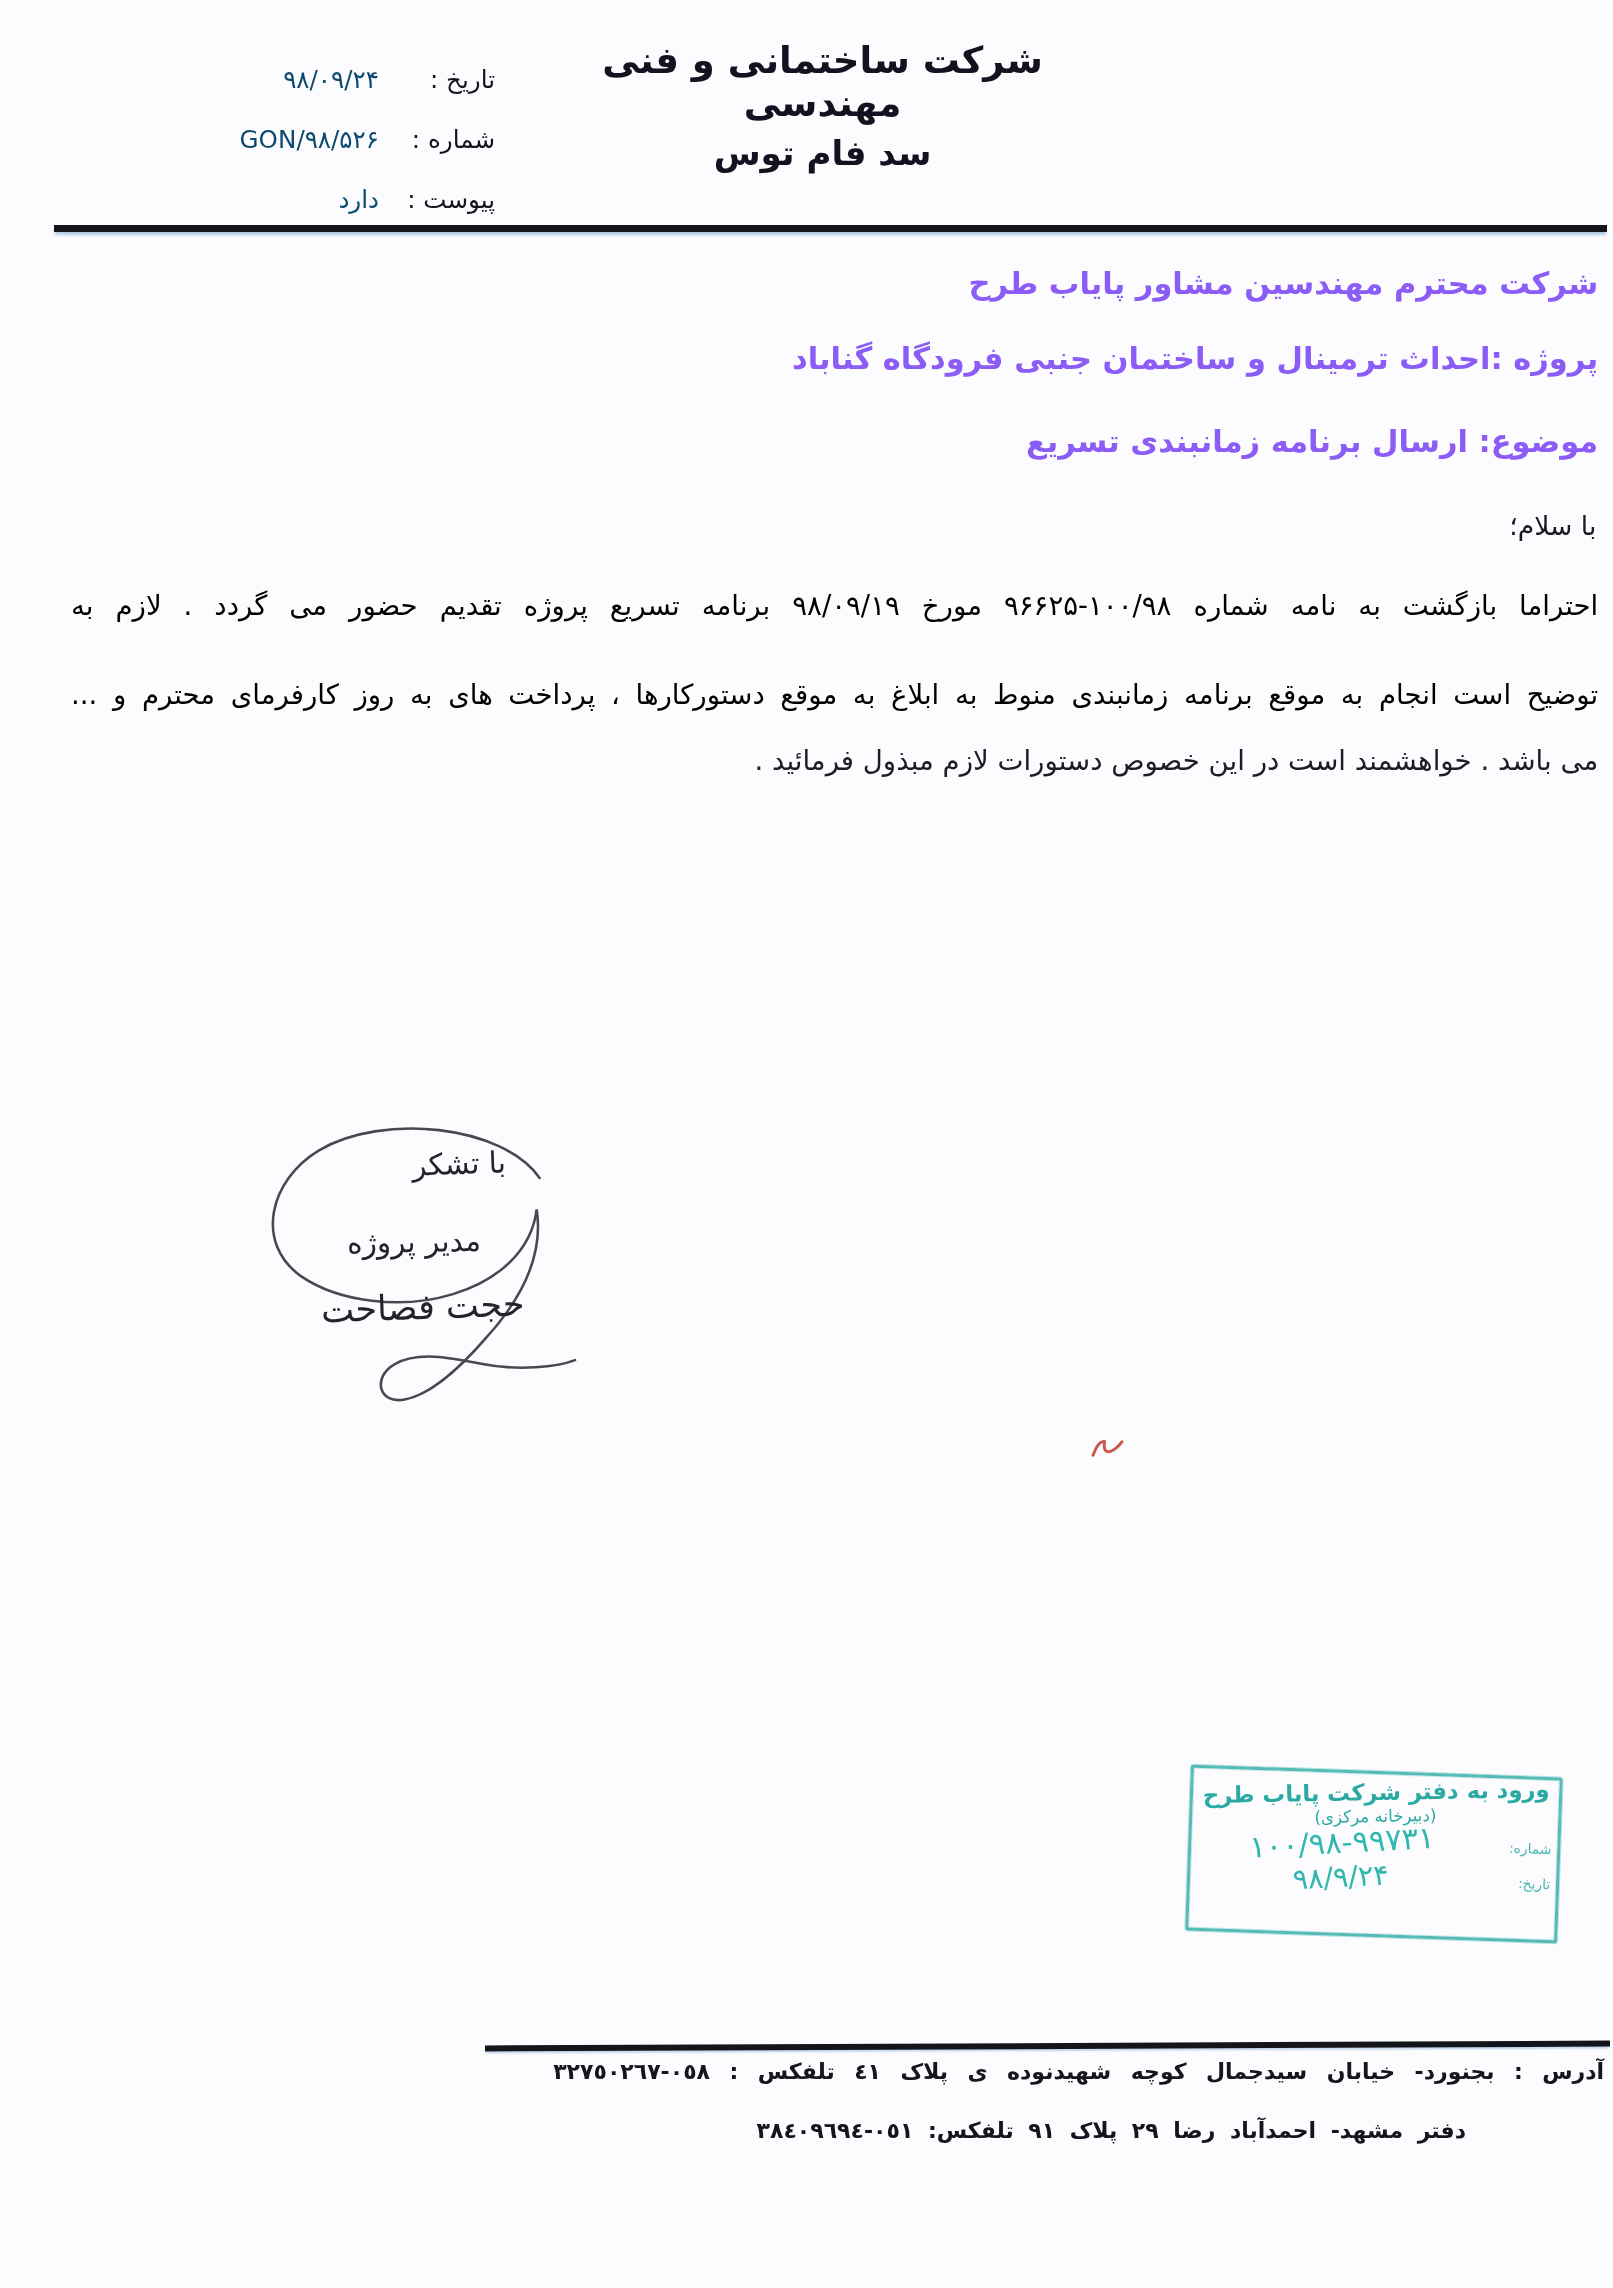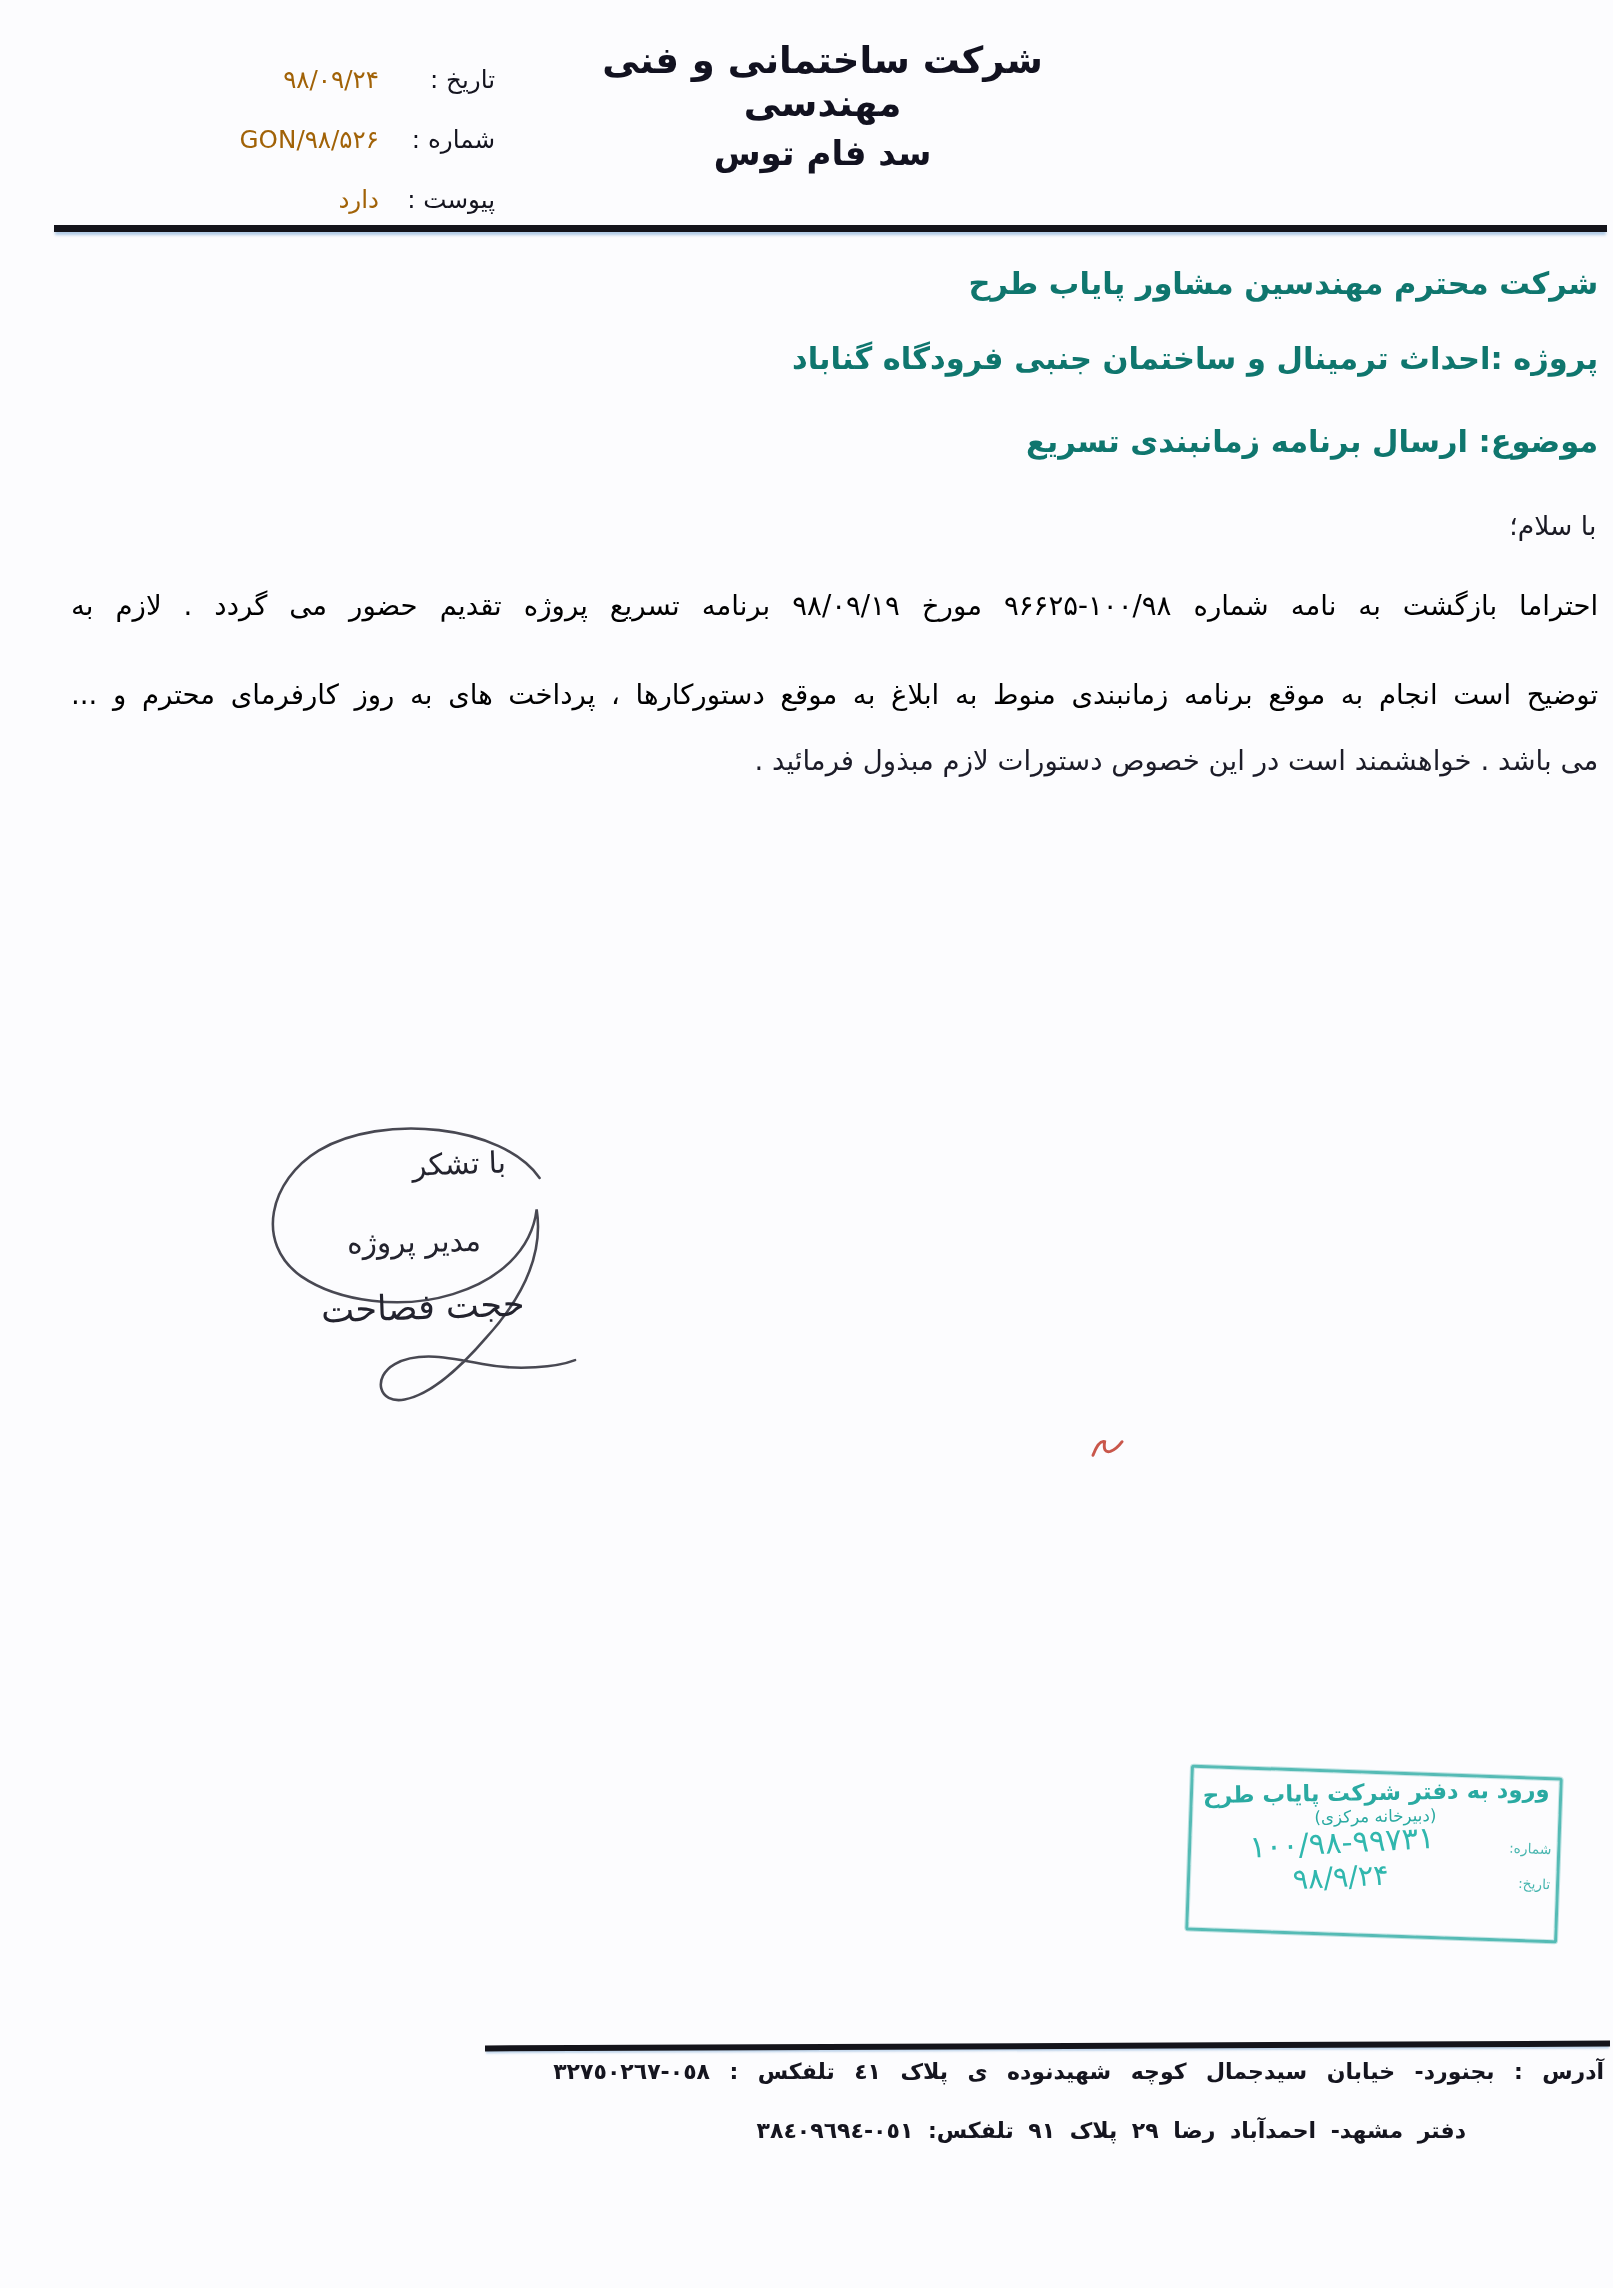--- a/index.html
+++ b/index.html
@@ -4,36 +4,36 @@
 <style>
   html,body{margin:0;padding:0;background:#e9e9ec;}
   #page{position:relative;width:1614px;height:2288px;margin:0 auto;background:#fcfcfe;
         font-family:"DejaVu Sans",sans-serif;color:#17171f;direction:rtl;overflow:hidden;}
   .abs{position:absolute;}
 
   
   .meta{left:99px;top:49px;width:396px;}
   .meta-row{display:flex;direction:rtl;align-items:center;height:60px;}
   .meta-label{width:116px;text-align:right;font-size:24.6px;font-weight:500;color:#14141f;}
-  .meta-value{flex:1;text-align:right;font-size:24.6px;color:#a16207;padding-left:3.9px;}
+  .meta-value{flex:1;text-align:right;font-size:24.6px;color:#0c4a6e;padding-left:3.9px;}
   .ltr{direction:ltr;unicode-bidi:embed;}
 
   
   .title{left:532px;top:39px;width:581px;text-align:center;color:#121220;}
   .title-l1{font-size:37px;font-weight:700;}
   .title-l2{font-size:34px;font-weight:700;margin-top:8px;text-align:center;}
 
   
   .rule-top{left:54px;top:225px;width:1553px;height:6.9px;background:#14141b;
             box-shadow:0 3.9px 3px -1px rgba(80,140,200,.45);}
   .rule-bottom{left:485px;top:2043px;width:1125px;height:5.9px;background:#14141b;
             transform:rotate(-.25deg);box-shadow:0 3px 2px -1px rgba(80,140,200,.35);}
 
   
-  .line-bold{right:15.8px;font-size:30.5px;font-weight:700;color:#0f766e;white-space:nowrap;}
+  .line-bold{right:15.8px;font-size:30.5px;font-weight:700;color:#8b5cf6;white-space:nowrap;}
   .salut{right:17.7px;top:510px;font-size:26.6px;color:#1a1a24;}
   .para{left:71px;right:15.8px;font-size:27.6px;color:#000000;text-align:justify;text-align-last:justify;white-space:nowrap;}
   .para-end{right:15.8px;font-size:27.6px;color:#1c1c28;white-space:nowrap;}
 
   
   .sig{color:#23232e;white-space:nowrap;}
   .sig-thanks{left:412px;top:1147px;font-size:29.6px;transform:rotate(-2deg);}
   .sig-role{left:347px;top:1225px;font-size:29.6px;transform:rotate(-1deg);}
   .sig-name{left:321px;top:1287px;font-size:35px;transform:rotate(-2deg);}
   .sig-scribble{left:244px;top:1107px;width:345px;height:325px;pointer-events:none;}

